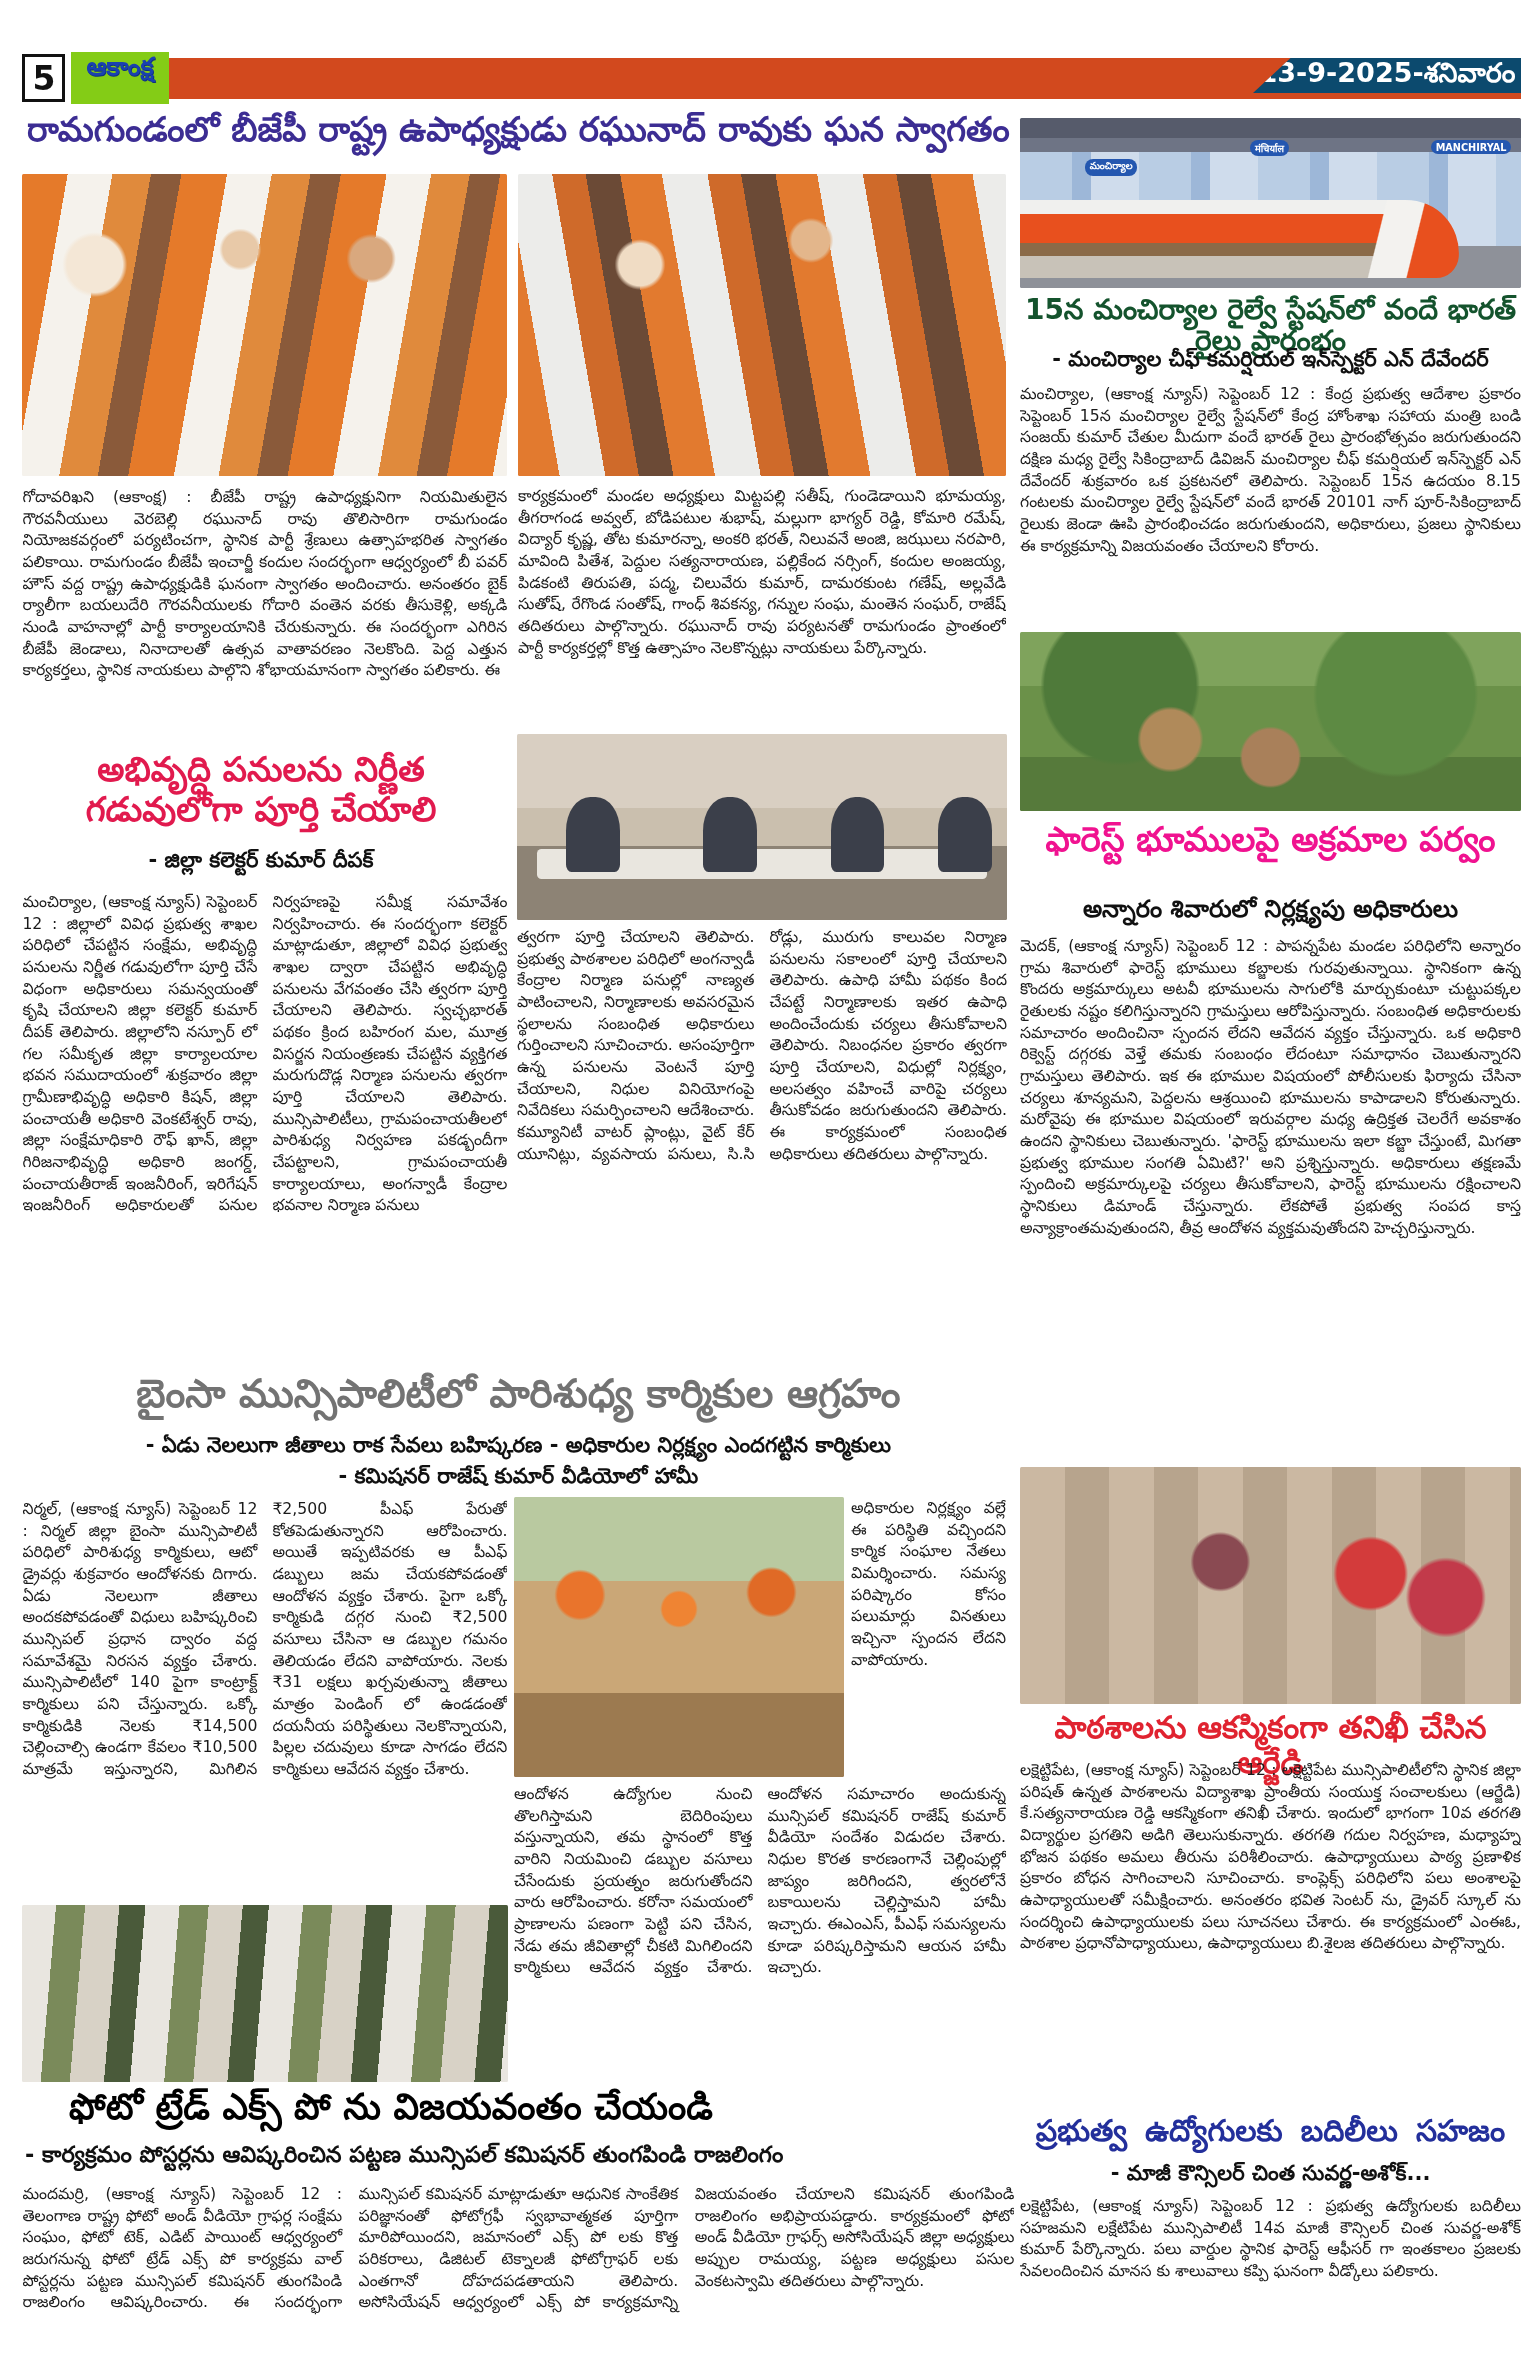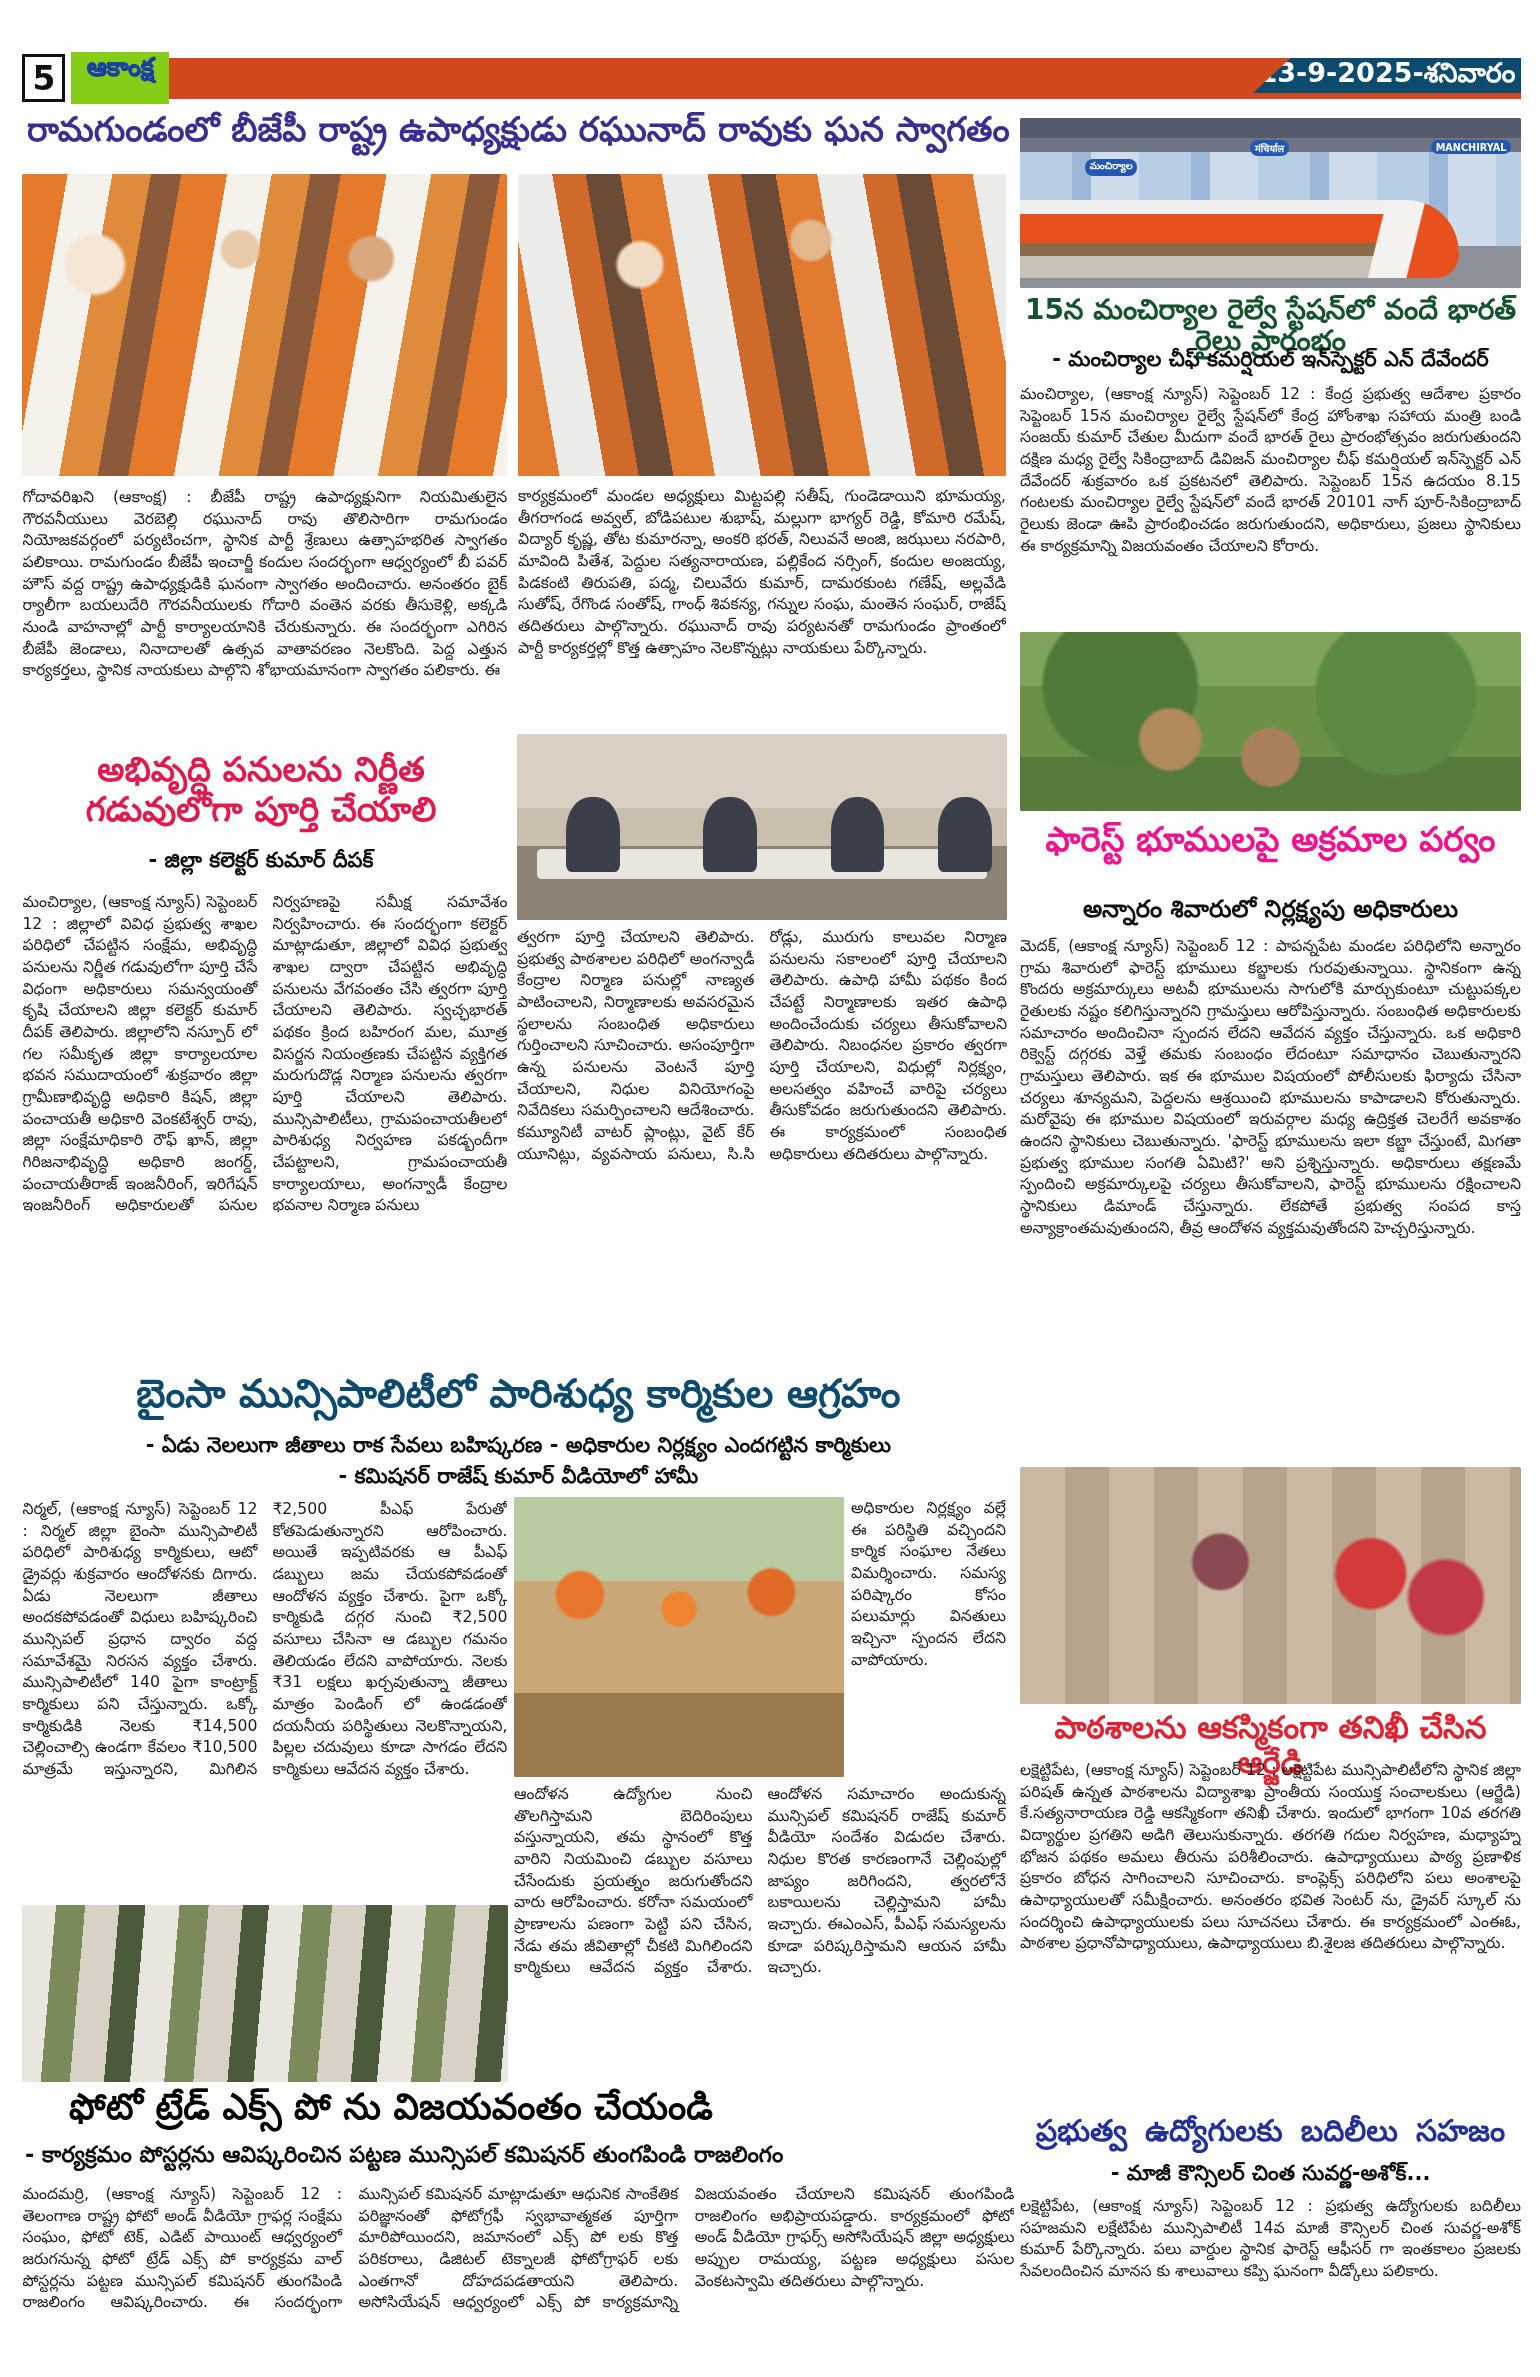--- a/index.html
+++ b/index.html
@@ -102,21 +102,21 @@
 
   <div class="abs ph meeting" style="left:517px;top:734px;width:490px;height:186px;">
     <div class="table"></div>
     <div class="man" style="left:10%;"></div>
     <div class="man" style="left:38%;"></div>
     <div class="man" style="left:64%;"></div>
     <div class="man" style="left:86%;"></div>
   </div>
   <div class="abs body cols2" style="left:517px;top:926px;width:490px;height:421px;">త్వరగా పూర్తి చేయాలని తెలిపారు. ప్రభుత్వ పాఠశాలల పరిధిలో అంగన్వాడీ కేంద్రాల నిర్మాణ పనుల్లో నాణ్యత పాటించాలని, నిర్మాణాలకు అవసరమైన స్థలాలను సంబంధిత అధికారులు గుర్తించాలని సూచించారు. అసంపూర్తిగా ఉన్న పనులను వెంటనే పూర్తి చేయాలని, నిధుల వినియోగంపై నివేదికలు సమర్పించాలని ఆదేశించారు. కమ్యూనిటీ వాటర్ ప్లాంట్లు, వైట్ కేర్ యూనిట్లు, వ్యవసాయ పనులు, సి.సి రోడ్లు, మురుగు కాలువల నిర్మాణ పనులను సకాలంలో పూర్తి చేయాలని తెలిపారు. ఉపాధి హామీ పథకం కింద చేపట్టే నిర్మాణాలకు ఇతర ఉపాధి అందించేందుకు చర్యలు తీసుకోవాలని తెలిపారు. నిబంధనల ప్రకారం త్వరగా పూర్తి చేయాలని, విధుల్లో నిర్లక్ష్యం, అలసత్వం వహించే వారిపై చర్యలు తీసుకోవడం జరుగుతుందని తెలిపారు. ఈ కార్యక్రమంలో సంబంధిత అధికారులు తదితరులు పాల్గొన్నారు.</div>
 
-  <div class="abs hl center" style="left:22.4px;top:1372px;width:992px;font-size:39px;color:#0c4a6e;">బైంసా మున్సిపాలిటీలో పారిశుధ్య కార్మికుల ఆగ్రహం</div>
+  <div class="abs hl center" style="left:22.4px;top:1372px;width:992px;font-size:39px;color:#737373;">బైంసా మున్సిపాలిటీలో పారిశుధ్య కార్మికుల ఆగ్రహం</div>
   <div class="abs sub center" style="left:22.4px;top:1433px;width:992px;font-size:21px;">- ఏడు నెలలుగా జీతాలు రాక సేవలు బహిష్కరణ - అధికారుల నిర్లక్ష్యం ఎందగట్టిన కార్మికులు</div>
   <div class="abs sub center" style="left:22.4px;top:1464px;width:992px;font-size:21px;">- కమిషనర్ రాజేష్ కుమార్ వీడియోలో హామీ</div>
 
   <div class="abs body cols2" style="left:22.4px;top:1498px;width:485px;height:401px;">నిర్మల్, (ఆకాంక్ష న్యూస్) సెప్టెంబర్ 12 : నిర్మల్ జిల్లా బైంసా మున్సిపాలిటీ పరిధిలో పారిశుధ్య కార్మికులు, ఆటో డ్రైవర్లు శుక్రవారం ఆందోళనకు దిగారు. ఏడు నెలలుగా జీతాలు అందకపోవడంతో విధులు బహిష్కరించి మున్సిపల్ ప్రధాన ద్వారం వద్ద సమావేశమై నిరసన వ్యక్తం చేశారు. మున్సిపాలిటీలో 140 పైగా కాంట్రాక్ట్ కార్మికులు పని చేస్తున్నారు. ఒక్కో కార్మికుడికి నెలకు ₹14,500 చెల్లించాల్సి ఉండగా కేవలం ₹10,500 మాత్రమే ఇస్తున్నారని, మిగిలిన ₹2,500 పీఎఫ్ పేరుతో కోతపెడుతున్నారని ఆరోపించారు. అయితే ఇప్పటివరకు ఆ పీఎఫ్ డబ్బులు జమ చేయకపోవడంతో ఆందోళన వ్యక్తం చేశారు. పైగా ఒక్కో కార్మికుడి దగ్గర నుంచి ₹2,500 వసూలు చేసినా ఆ డబ్బుల గమనం తెలియడం లేదని వాపోయారు. నెలకు ₹31 లక్షలు ఖర్చవుతున్నా జీతాలు మాత్రం పెండింగ్ లో ఉండడంతో దయనీయ పరిస్థితులు నెలకొన్నాయని, పిల్లల చదువులు కూడా సాగడం లేదని కార్మికులు ఆవేదన వ్యక్తం చేశారు.</div>
   <div class="abs ph workers" style="left:514px;top:1497px;width:330px;height:280px;"></div>
   <div class="abs body" style="left:851px;top:1497px;width:155px;height:280px;">అధికారుల నిర్లక్ష్యం వల్లే ఈ పరిస్థితి వచ్చిందని కార్మిక సంఘాల నేతలు విమర్శించారు. సమస్య పరిష్కారం కోసం పలుమార్లు వినతులు ఇచ్చినా స్పందన లేదని వాపోయారు.</div>
   <div class="abs body cols2" style="left:514px;top:1783px;width:492px;height:297px;">ఆందోళన ఉద్యోగుల నుంచి తొలగిస్తామని బెదిరింపులు వస్తున్నాయని, తమ స్థానంలో కొత్త వారిని నియమించి డబ్బుల వసూలు చేసేందుకు ప్రయత్నం జరుగుతోందని వారు ఆరోపించారు. కరోనా సమయంలో ప్రాణాలను పణంగా పెట్టి పని చేసిన, నేడు తమ జీవితాల్లో చీకటి మిగిలిందని కార్మికులు ఆవేదన వ్యక్తం చేశారు. ఆందోళన సమాచారం అందుకున్న మున్సిపల్ కమిషనర్ రాజేష్ కుమార్ వీడియో సందేశం విడుదల చేశారు. నిధుల కొరత కారణంగానే చెల్లింపుల్లో జాప్యం జరిగిందని, త్వరలోనే బకాయిలను చెల్లిస్తామని హామీ ఇచ్చారు. ఈఎంఎస్, పీఎఫ్ సమస్యలను కూడా పరిష్కరిస్తామని ఆయన హామీ ఇచ్చారు.</div>
   <div class="abs ph posters" style="left:22.4px;top:1905px;width:486px;height:177px;"></div>
 
   <div class="abs hl" style="left:25px;top:2087px;width:992px;font-size:36px;color:#000000;margin-left:44px;">ఫోటో ట్రేడ్ ఎక్స్ పో ను విజయవంతం చేయండి</div>

